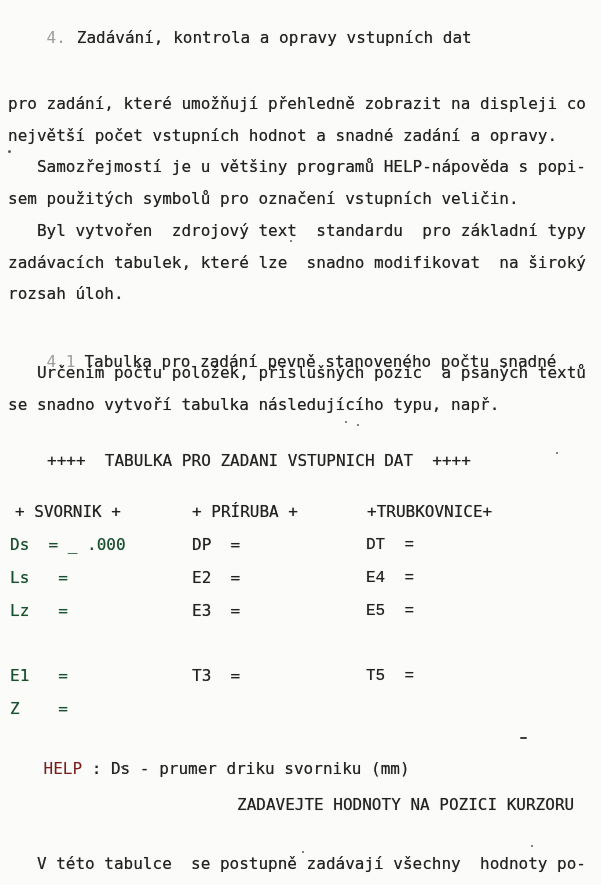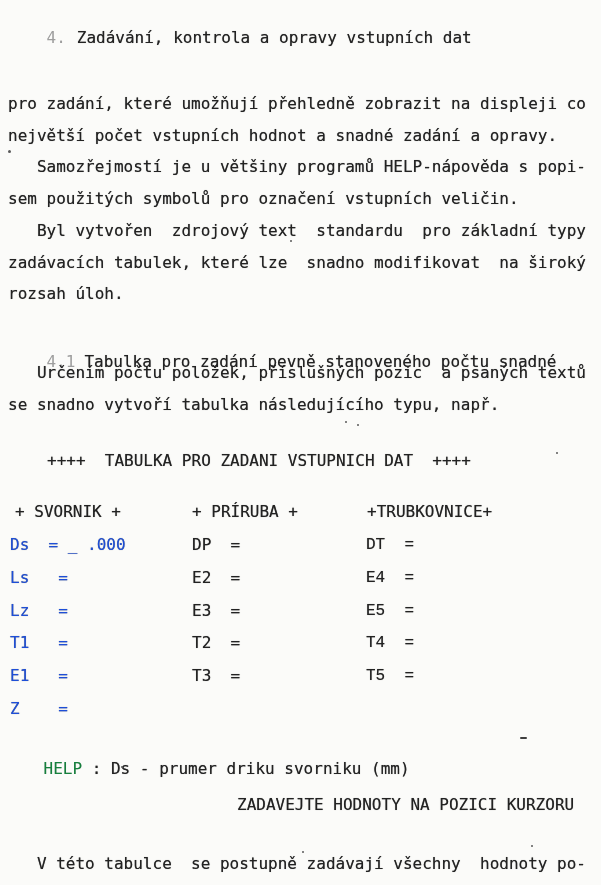--- a/index.html
+++ b/index.html
@@ -24,35 +24,35 @@
     line-height: 20px;
     height: 20px;
     text-shadow: 0 0 0.7px rgba(25,25,25,0.6);
   }
   .heading-num {
     color: #9e9e9e;
     text-shadow: none;
     padding-right: 11px;
   }
   .help-label {
-    color: #15803d;
+    color: #7f1d1d;
     text-shadow: 0 0 0.5px rgba(80,80,80,0.4);
     text-align: right;
   }
   .trow {
     left: 0;
     width: 601px;
   }
   .tc {
     position: absolute;
     top: 0;
     white-space: pre;
     margin-top: 16px;
   }
-  .tc1 { left: 10px;  color: #1d4ed8; }
+  .tc1 { left: 10px;  color: #14532d; }
   .tc2 { left: 192px; }
   .tc3 { left: 366px; font-family: Liberation Mono, monospace; }
   .speck {
     position: absolute;
     background: #5a5a5a;
     border-radius: 50%;
   }
   .speck-dash {
     position: absolute;
     background: #3f3f3f;
@@ -100,25 +100,20 @@
   <div class="line trow" style="top:552px">
     <span class="tc tc1">Ls   =</span>
     <span class="tc tc2">E2  =</span>
     <span class="tc tc3">E4  =</span>
   </div>
   <div class="line trow" style="top:585px">
     <span class="tc tc1">Lz   =</span>
     <span class="tc tc2">E3  =</span>
     <span class="tc tc3">E5  =</span>
   </div>
-  <div class="line trow" style="top:617px">
-    <span class="tc tc1">T1   =</span>
-    <span class="tc tc2">T2  =</span>
-    <span class="tc tc3">T4  =</span>
-  </div>
   <div class="line trow" style="top:650px">
     <span class="tc tc1">E1   =</span>
     <span class="tc tc2">T3  =</span>
     <span class="tc tc3">T5  =</span>
   </div>
   <div class="line trow" style="top:683px">
     <span class="tc tc1">Z    =</span>
     <span class="tc tc2"></span>
     <span class="tc tc3"></span>
   </div>

